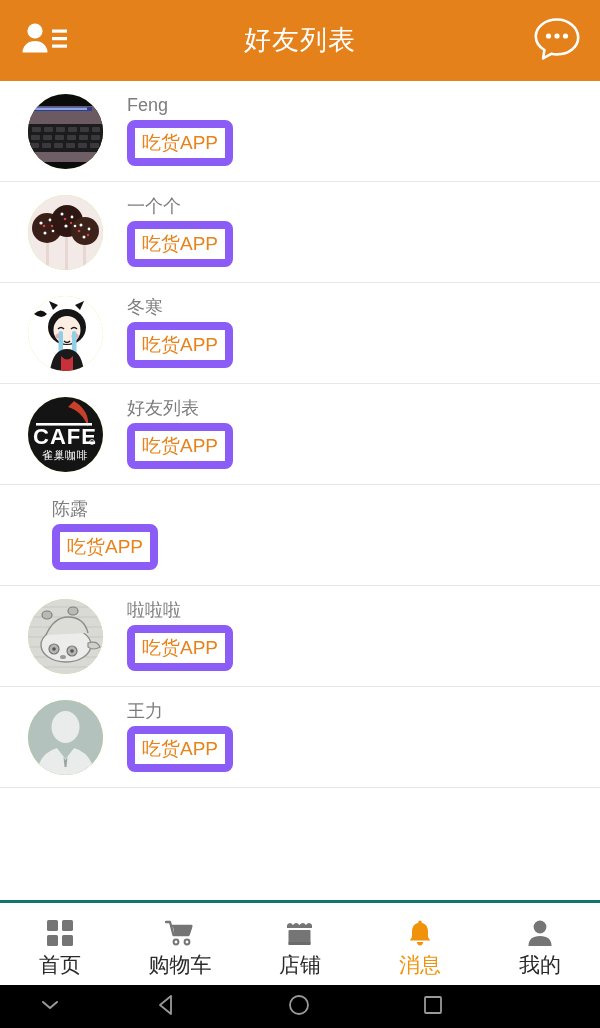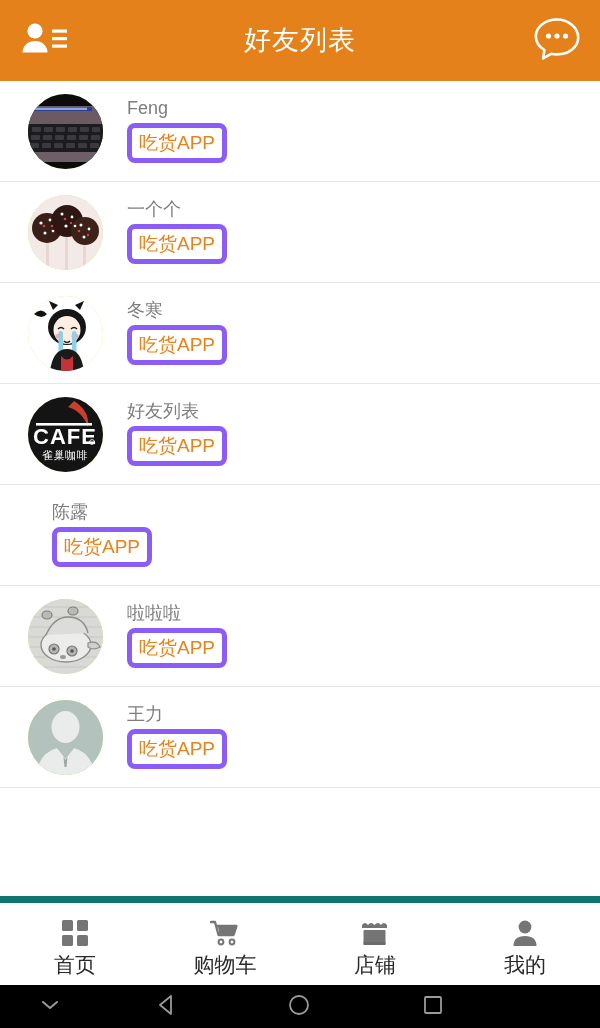--- a/index.html
+++ b/index.html
@@ -82,35 +82,35 @@
     gap: 5px;
   }
   .friend-name {
     color: #7d7d7d;
     font-size: 18px;
     line-height: 1.05;
     white-space: nowrap;
   }
   .badge {
     align-self: flex-start;
-    border: 5px solid #8b5cf6;
+    border: 8px solid #8b5cf6;
     border-radius: 8px;
     color: #e8821a;
     font-size: 19px;
     line-height: 1;
     padding: 5px 7px 6px 7px;
     background: transparent;
     white-space: nowrap;
   }
 
   
   .tabbar {
     flex: 0 0 82px;
     height: 82px;
-    border-top: 7px solid #0f766e;
+    border-top: 3px solid #0f766e;
     background: #ffffff;
     display: flex;
     align-items: stretch;
   }
   .tab {
     flex: 1 1 0;
     display: flex;
     flex-direction: column;
     align-items: center;
     justify-content: center;
@@ -404,20 +404,29 @@
       <span class="tab-icon">
         <svg width="30" height="28" viewBox="0 0 30 28" aria-hidden="true">
           <path d="M2 6 q3-4 6 0 q3-4 6.5 0 q3.5-4 6.5 0 q3-4 6 0 l0 3 l-25 0z" fill="#757575"></path>
           <rect x="3.5" y="11" width="22" height="14" rx="1" fill="#757575"></rect>
           <rect x="3.5" y="23" width="22" height="3" fill="#6b6b6b"></rect>
         </svg>
       </span>
       <span class="tab-label">店铺</span>
     </div>
 
+    <div class="tab active">
+      <span class="tab-icon">
+        <svg width="26" height="28" viewBox="0 0 26 28" aria-hidden="true">
+          <path d="M13 1.5 q1.8 0 1.8 2.2 q6.2 1.6 6.2 9.2 l0 5.2 l2.2 3.4 l-20.4 0 l2.2-3.4 l0-5.2 q0-7.6 6.2-9.2 q0-2.2 1.8-2.2z" fill="#f0920a"></path>
+          <path d="M9.8 23 q0.6 3.4 3.2 3.4 q2.6 0 3.2-3.4z" fill="#f0920a"></path>
+        </svg>
+      </span>
+      <span class="tab-label">消息</span>
+    </div>
 
     <div class="tab">
       <span class="tab-icon">
         <svg width="26" height="28" viewBox="0 0 26 28" aria-hidden="true">
           <circle cx="13" cy="8" r="6.4" fill="#757575"></circle>
           <path d="M1.5 27 q0-10 11.5-10 q11.5 0 11.5 10z" fill="#757575"></path>
         </svg>
       </span>
       <span class="tab-label">我的</span>
     </div>

